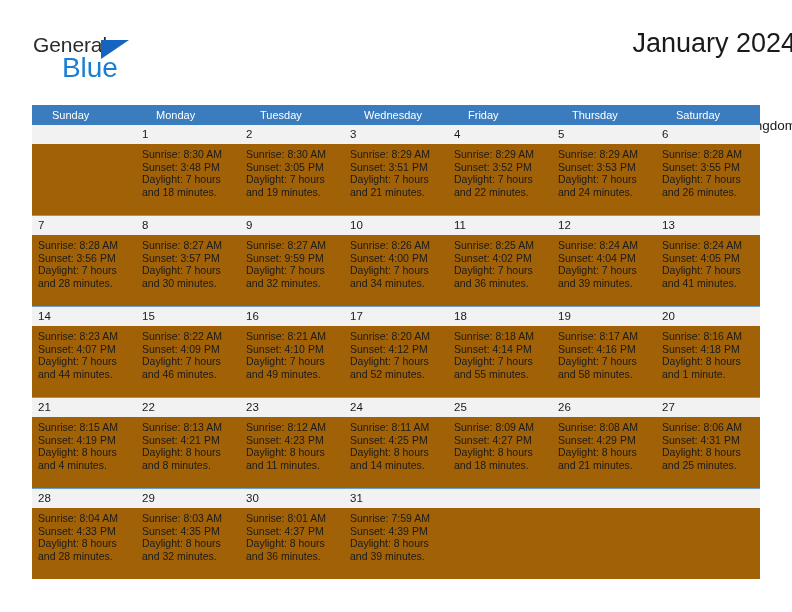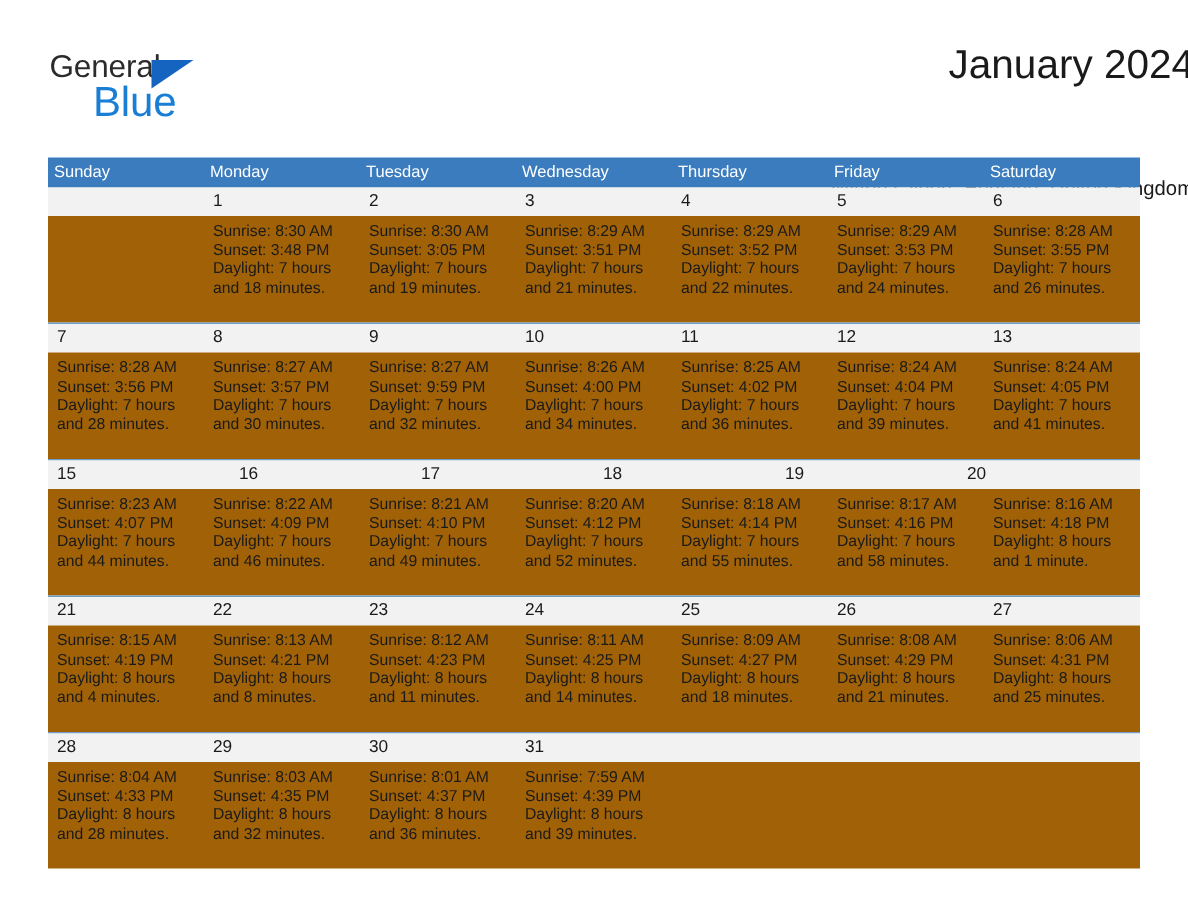--- a/index.html
+++ b/index.html
@@ -101,21 +101,21 @@
     display: flex;
     width: 100%;
     background: #3a7cbe;
     height: 20px;
   }
   .weekday {
     flex: 1 1 0;
     color: #ffffff;
     font-size: 11px;
     line-height: 20px;
-    padding-left: 4px;
+    padding-left: 20px;
     box-sizing: border-box;
     white-space: nowrap;
   }
 
   .week {
     width: 100%;
     border-top: 1px solid #6f9dc8;
   }
   .week:first-of-type {
     border-top: none;
@@ -170,22 +170,22 @@
     <div class="title">January 2024</div>
     <div class="subtitle">Witton Gilbert, England, United Kingdom</div>
   </div>
 
   <div class="calendar">
     <div class="weekdays">
         <div class="weekday">Sunday</div>
         <div class="weekday">Monday</div>
         <div class="weekday">Tuesday</div>
         <div class="weekday">Wednesday</div>
+        <div class="weekday">Friday</div>
         <div class="weekday">Thursday</div>
-        <div class="weekday">Friday</div>
         <div class="weekday">Saturday</div>
       </div>
     <div id="weeks-container">
         <div class="week">
           <div class="daynums">
             <div class="daynum"></div>
             <div class="daynum">1</div>
             <div class="daynum">2</div>
             <div class="daynum">3</div>
             <div class="daynum">4</div>
@@ -287,20 +287,21 @@
             <div class="daycell">
               <div class="ln">Sunrise: 8:24 AM</div>
               <div class="ln">Sunset: 4:05 PM</div>
               <div class="ln">Daylight: 7 hours</div>
               <div class="ln">and 41 minutes.</div>
             </div>
           </div>
         </div>
         <div class="week">
           <div class="daynums">
+            <div class="daynum">14</div>
             <div class="daynum">15</div>
             <div class="daynum">16</div>
             <div class="daynum">17</div>
             <div class="daynum">18</div>
             <div class="daynum">19</div>
             <div class="daynum">20</div>
           </div>
           <div class="daydetails">
             <div class="daycell">
               <div class="ln">Sunrise: 8:23 AM</div>

